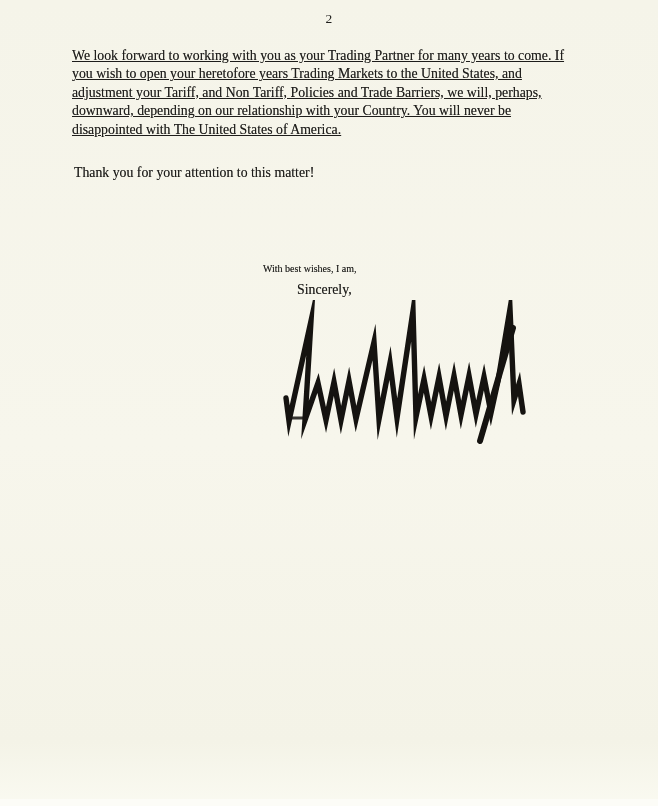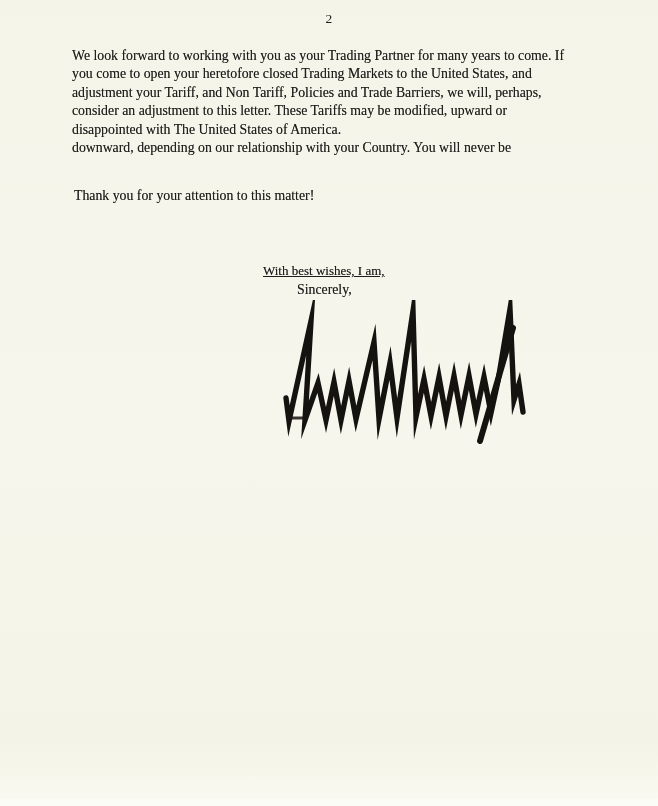--- a/index.html
+++ b/index.html
@@ -26,44 +26,43 @@
     width: 658px;
     text-align: center;
     font-size: 13.5px;
     letter-spacing: 0.2px;
   }
   .body-paragraph {
     position: absolute;
     left: 72px;
     top: 47px;
     width: 540px;
+    text-decoration: underline;
   }
   .body-paragraph .line {
     font-size: 13.8px;
     line-height: 18.4px;
     white-space: nowrap;
     text-shadow: 0 0 0.5px rgba(30, 29, 27, 0.55);
   }
   .thanks {
     position: absolute;
     left: 74px;
     top: 165px;
     font-size: 13.8px;
     white-space: nowrap;
     text-shadow: 0 0 0.5px rgba(30, 29, 27, 0.55);
-    margin-top: 23px;
   }
   .wishes {
     position: absolute;
     left: 263px;
     top: 263px;
-    font-size: 13px;
+    font-size: 10px;
     white-space: nowrap;
     text-shadow: 0 0 0.5px rgba(30, 29, 27, 0.55);
-    text-decoration: underline;
   }
   .sincerely {
     position: absolute;
     left: 297px;
     top: 282px;
     font-size: 13.8px;
     white-space: nowrap;
     text-shadow: 0 0 0.5px rgba(30, 29, 27, 0.55);
   }
   .signature {
@@ -84,25 +83,24 @@
 </style>
 </head>
 <body>
 
 <div class="paper">
 
   <div class="page-number">2</div>
 
   <div class="body-paragraph">
     <div class="line">We look forward to working with you as your Trading Partner for many years to come. If</div>
-    <div class="line">you come to open your heretofore closed Trading Markets to the United States, and</div>
+    <div class="line">you wish to open your heretofore years Trading Markets to the United States, and</div>
     <div class="line">adjustment your Tariff, and Non Tariff, Policies and Trade Barriers, we will, perhaps,</div>
-    <div class="line">consider an adjustment to this letter. These Tariffs may be modified, upward or</div>
+    <div class="line">downward, depending on our relationship with your Country. You will never be</div>
     <div class="line">disappointed with The United States of America.</div>
-    <div class="line">downward, depending on our relationship with your Country. You will never be</div>
   </div>
 
   <div class="thanks">Thank you for your attention to this matter!</div>
 
   <div class="wishes">With best wishes, I am,</div>
 
   <div class="sincerely">Sincerely,</div>
 
   <svg class="signature" viewBox="0 0 250 150" xmlns="http://www.w3.org/2000/svg" aria-hidden="true">
 

